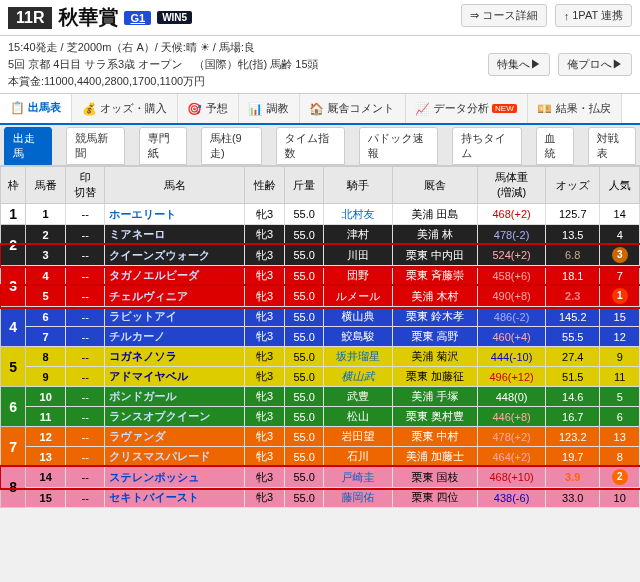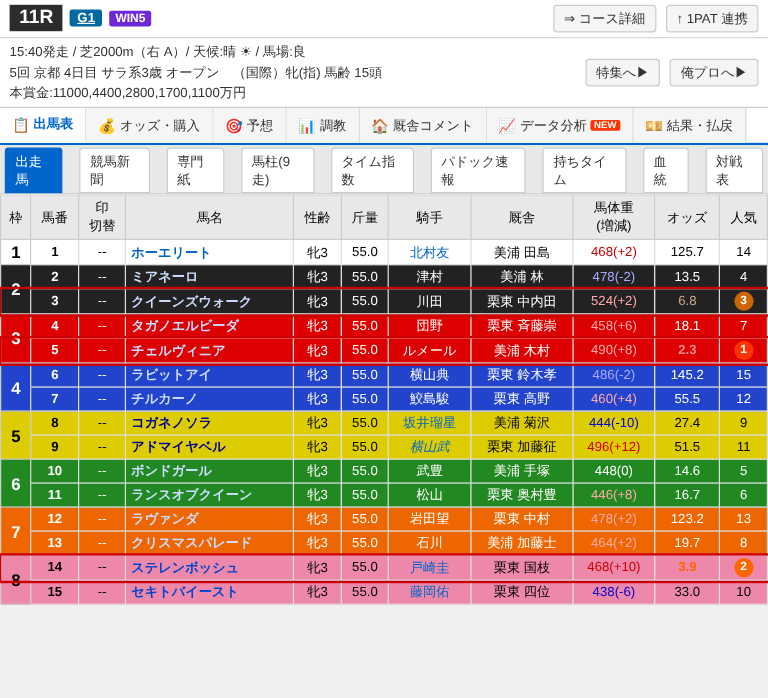--- a/index.html
+++ b/index.html
@@ -24,30 +24,30 @@
       font-weight: bold;
       font-size: 16px;
       padding: 2px 8px;
     }
     .race-name {
       font-size: 20px;
       font-weight: bold;
       color: #111;
     }
     .grade-badge {
-      background: #0369a1;
+      background: #1d4ed8;
       color: #fff;
       font-size: 11px;
       padding: 1px 6px;
       border-radius: 2px;
       font-weight: bold;
       text-decoration: underline;
     }
     .win5-badge {
-      background: #6d28d9;
+      background: #0f172a;
       color: #fff;
       font-size: 10px;
       padding: 1px 5px;
       border-radius: 2px;
       font-weight: bold;
     }
     .header-right {
       display: flex;
       gap: 8px;
       align-items: center;
@@ -101,21 +101,21 @@
       color: #0066cc;
       font-weight: bold;
     }
     .tab-icon { font-size: 12px; }
     .new-badge {
       background: #ff3300;
       color: #fff;
       font-size: 8px;
       padding: 0 3px;
       border-radius: 2px;
-      font-weight: bold;
+      font-weight: normal;
     }
 
     .sub-tabs {
       background: #e8e8e8;
       display: flex;
       border-bottom: 1px solid #ccc;
       padding: 2px 4px 0;
       gap: 14px;
     }
     .sub-tab {
@@ -155,20 +155,21 @@
       vertical-align: middle;
     }
     .horse-name-link { color: #0066cc; text-decoration: none; font-weight: bold; }
   </style>
 </head>
 <body>
 
 <div class="header-bar">
   <div class="race-label">
     <span class="race-num">11R</span>
+    <span class="race-name">秋華賞</span>
     <span class="grade-badge">G1</span>
     <span class="win5-badge">WIN5</span>
   </div>
   <div class="header-right">
     <button class="header-btn">
       <span>⇒</span>
       <span>コース詳細</span>
     </button>
     <button class="header-btn">
       <span>↑</span>

